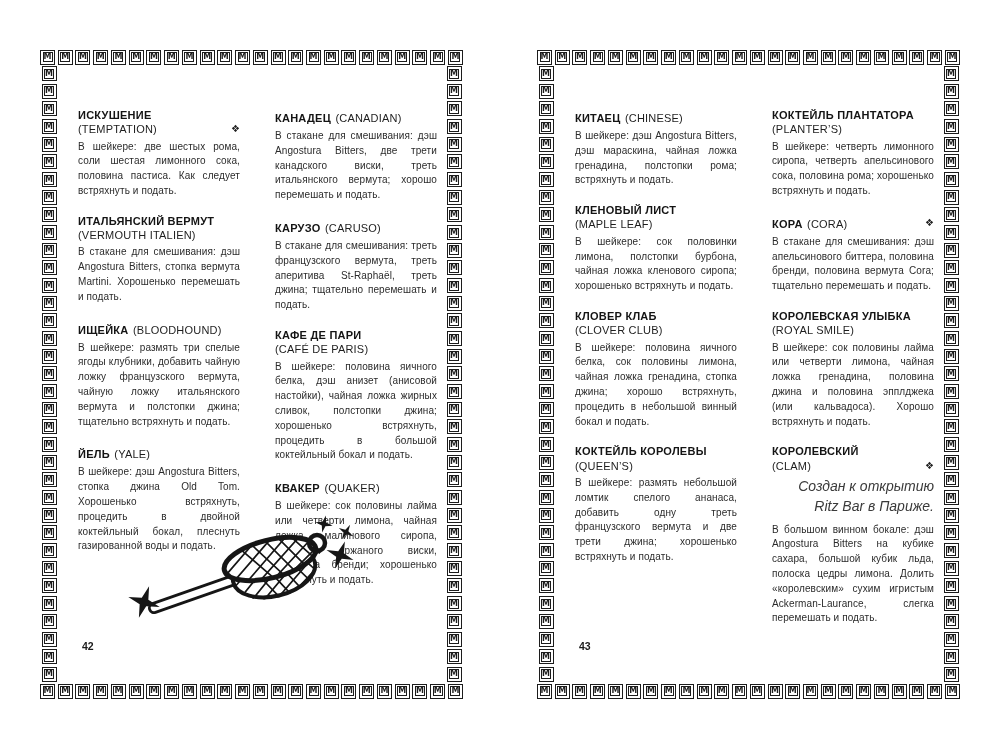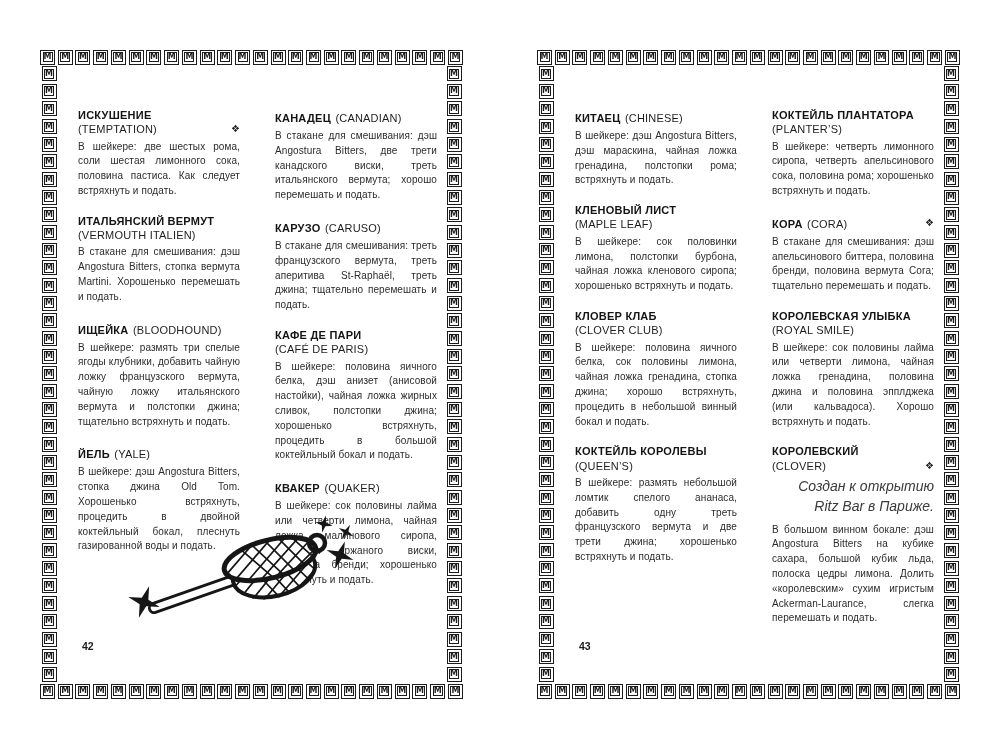--- a/index.html
+++ b/index.html
@@ -972,21 +972,21 @@
                 <div class="hline">
                   <span class="s">(ROYAL SMILE)</span>
                 </div>
               </div>
               <div class="body">В шейкере: сок половины лайма или четверти лимона, чайная ложка гренадина, половина джина и половина эпплджека (или кальвадоса). Хорошо встряхнуть и подать.</div>
             </div>
             <div class="entry">
               <div class="head">
                 <div class="t">КОРОЛЕВСКИЙ</div>
                 <div class="hline">
-                  <span class="s">(CLOVER)</span>
+                  <span class="s">(CLAM)</span>
                   <span class="marker">❖</span>
                 </div>
               </div>
               <div class="note">Создан к открытию Ritz Bar в Париже.</div>
               <div class="body">В большом винном бокале: дэш Angostura Bitters на кубике сахара, большой кубик льда, полоска цедры лимона. Долить «королевским» сухим игристым Ackerman-Laurance, слегка перемешать и подать.</div>
             </div>
           </div>
       </div>
       <div class="page-number">43</div>
     </div>

